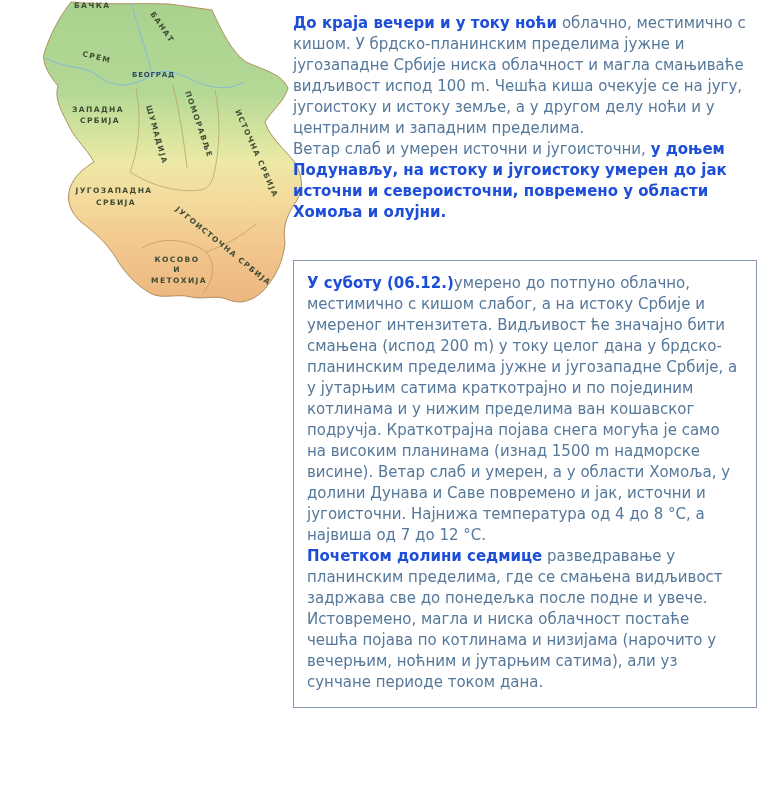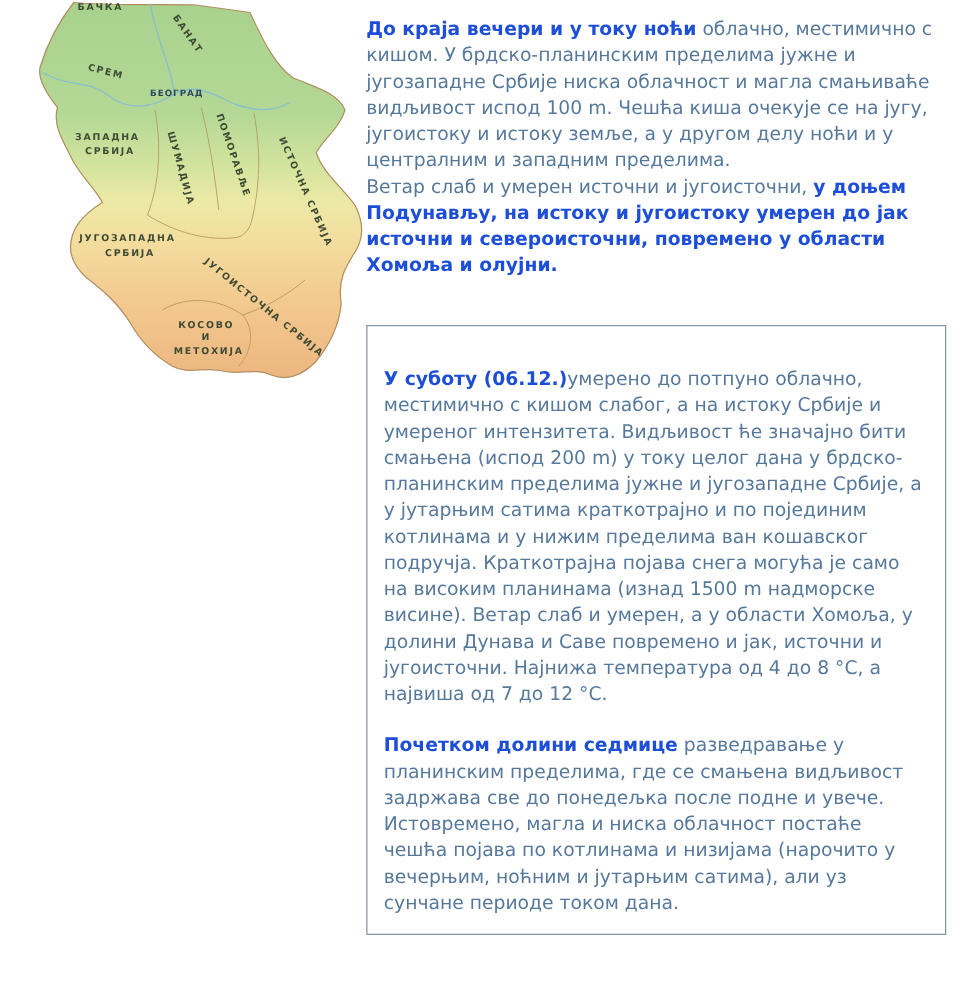--- a/index.html
+++ b/index.html
@@ -10,21 +10,21 @@
     position: relative;
     width: 770px;
     height: 806px;
     overflow: hidden;
     background: #ffffff;
   }
 
   
   .map-wrap {
     position: absolute;
-    left: 4px;
+    left: 16px;
     top: 0;
     width: 290px;
     height: 310px;
     padding-left: 20px;
   }
   .rlabel {
     font-family: "DejaVu Sans", "Liberation Sans", sans-serif;
     font-size: 7.5px;
     font-weight: bold;
     fill: #3e4b33;
@@ -54,21 +54,21 @@
   .para-tonight { margin-top: 13px; }
   .para-wind { margin-top: 0; }
 
   .forecast-box {
     margin-top: 37px;
     border: 1px solid #8496ab;
     padding: 12px 13px 14px 13px;
     background: #ffffff;
   }
   .box-heading { color: #4f7396; }
-  .forecast-box p.bp { margin-top: 20px; }
+  .forecast-box p.bp { }
 </style>
 </head>
 <body>
 
 <div class="page">
 
   <div class="map-wrap">
     <svg width="290" height="310" viewBox="0 0 290 310">
       <defs>
         <linearGradient id="terrain" x1="0" y1="0" x2="0" y2="1">

